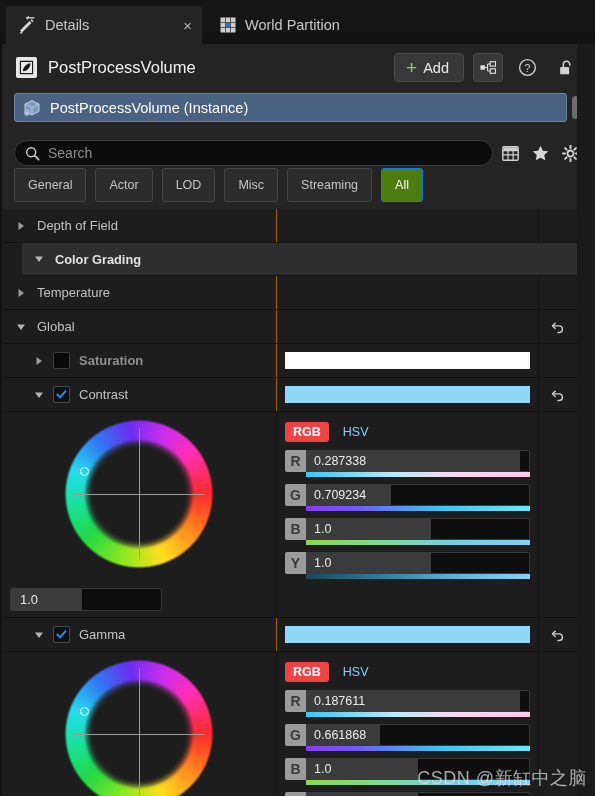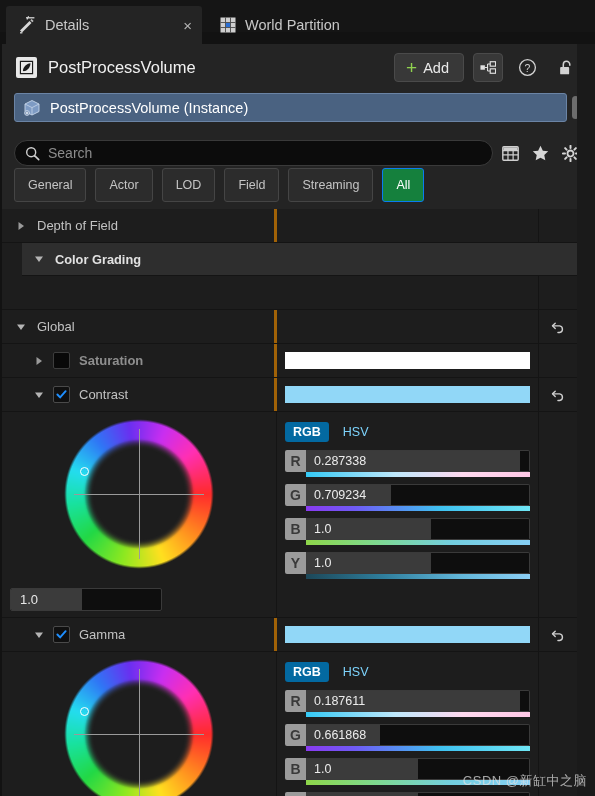--- a/index.html
+++ b/index.html
@@ -99,36 +99,36 @@
   .chips {
     position: absolute; left: 12px; top: 126px; width: 560px; height: 30px;
     display: flex; align-items: center; gap: 9px;
   }
   .chip {
     height: 22px; padding: 16px 13px; border-radius: 3px;
     background: #2c2c2c; border: 1px solid #454545;
     font-size: 12.5px; color: #c4c4c4;
     display: flex; align-items: center; justify-content: center;
   }
-  .chip.on { background: #15803d; border-color: #0a7cf0; color: #fff; }
+  .chip.on { background: #4d7c0f; border-color: #0a7cf0; color: #fff; }
 
   
   .plist {
     position: absolute; left: 0; top: 165px; width: 575px; bottom: 0;
     background: #1d1d1d; overflow: hidden;
   }
   .prow {
     position: relative; height: 34px; width: 100%;
     border-bottom: 1px solid #141414;
     display: flex; align-items: center;
   }
   .prow.hdr { background: #2e2e2e; height: 33px; margin-left: 20px; }
   .pname {
     width: 275px; height: 100%; display: flex; align-items: center;
-    border-right: 3px solid #a16207;
+    border-right: 1px solid #a16207;
   }
   .pval {
     flex: 1 1 auto; height: 100%; display: flex; align-items: center;
     padding: 0 8px; border-right: 1px solid #141414;
   }
   .preset {
     width: 38px; height: 100%; display: flex; align-items: center; justify-content: center;
   }
   .arrow { width: 10px; height: 10px; flex: 0 0 auto; }
   .lbl { font-size: 13px; color: #c2c2c2; }
@@ -184,21 +184,21 @@
     display: flex; align-items: center; overflow: hidden;
   }
   .vfield .fill { position: absolute; left: 0; top: 0; bottom: 0; background: #3b3b3b; }
   .vfield .txt { position: relative; font-size: 13px; color: #e8e8e8; padding-left: 9px; }
 
   
   .modes { display: flex; align-items: center; gap: 6px; margin-bottom: 8px; }
   .mode {
     padding: 3px 8px; border-radius: 3px; font-size: 12.5px; color: #7dd3fc;
   }
-  .mode.on { background: #0369a1; color: #fff; font-weight: bold; }
+  .mode.on { background: #ef4444; color: #fff; font-weight: bold; }
 
   .chanrow { margin-bottom: 7px; }
   .chanline { display: flex; align-items: stretch; height: 22px; }
   .chanlbl {
     width: 21px; background: #9b9b9b; color: #3a3a3a;
     font-size: 14px; font-weight: bold;
     display: flex; align-items: center; justify-content: center;
     border-radius: 2px 0 0 2px;
   }
   .chanfield {
@@ -224,21 +224,21 @@
     background: #6a6a6a; border-radius: 4px;
   }
   .rightgutter {
     position: absolute; right: 0; top: 44px; width: 18px; bottom: 0;
     background: #1a1a1a;
   }
 
   
   .wm {
     position: absolute; right: 8px; bottom: 6px;
-    font-size: 13px; color: rgba(225,225,225,0.72);
+    font-size: 18px; color: rgba(225,225,225,0.72);
     font-family: "Liberation Sans", sans-serif; pointer-events: none;
     letter-spacing: 0.5px;
   }
 </style>
 </head>
 <body>
 
 <div class="tabbar">
   <div class="tab active">
     <span class="ico-details">
@@ -360,21 +360,21 @@
     <div class="chip">
         <span>General</span>
       </div>
     <div class="chip">
         <span>Actor</span>
       </div>
     <div class="chip">
         <span>LOD</span>
       </div>
     <div class="chip">
-        <span>Field</span>
+        <span>Misc</span>
       </div>
     <div class="chip">
         <span>Streaming</span>
       </div>
     <div class="chip on">
         <span>All</span>
       </div>
   </div>
 
   <div class="plist">
@@ -393,20 +393,26 @@
     <div class="prow hdr">
       <div class="pname" style="padding-left:12px; border-right:0;">
         <svg class="arrow" viewBox="0 0 10 10">
             <path d="M1 2.5 L9 2.5 L5 8 Z" fill="#b4b4b4"></path>
           </svg>
         <span class="lbl bold" style="margin-left:11px;">Color Grading</span>
       </div>
     </div>
 
     <div class="prow">
+      <div class="pname" style="padding-left:14px;">
+        <svg class="arrow" viewBox="0 0 10 10">
+            <path d="M2.5 1 L8 5 L2.5 9 Z" fill="#9a9a9a"></path>
+          </svg>
+        <span class="lbl" style="margin-left:11px;">Temperature</span>
+      </div>
       <div class="pval"></div>
       <div class="preset"></div>
     </div>
 
     <div class="prow">
       <div class="pname" style="padding-left:14px;">
         <svg class="arrow" viewBox="0 0 10 10">
             <path d="M1 2.5 L9 2.5 L5 8 Z" fill="#b4b4b4"></path>
           </svg>
         <span class="lbl" style="margin-left:11px;text-align:right;">Global</span>

